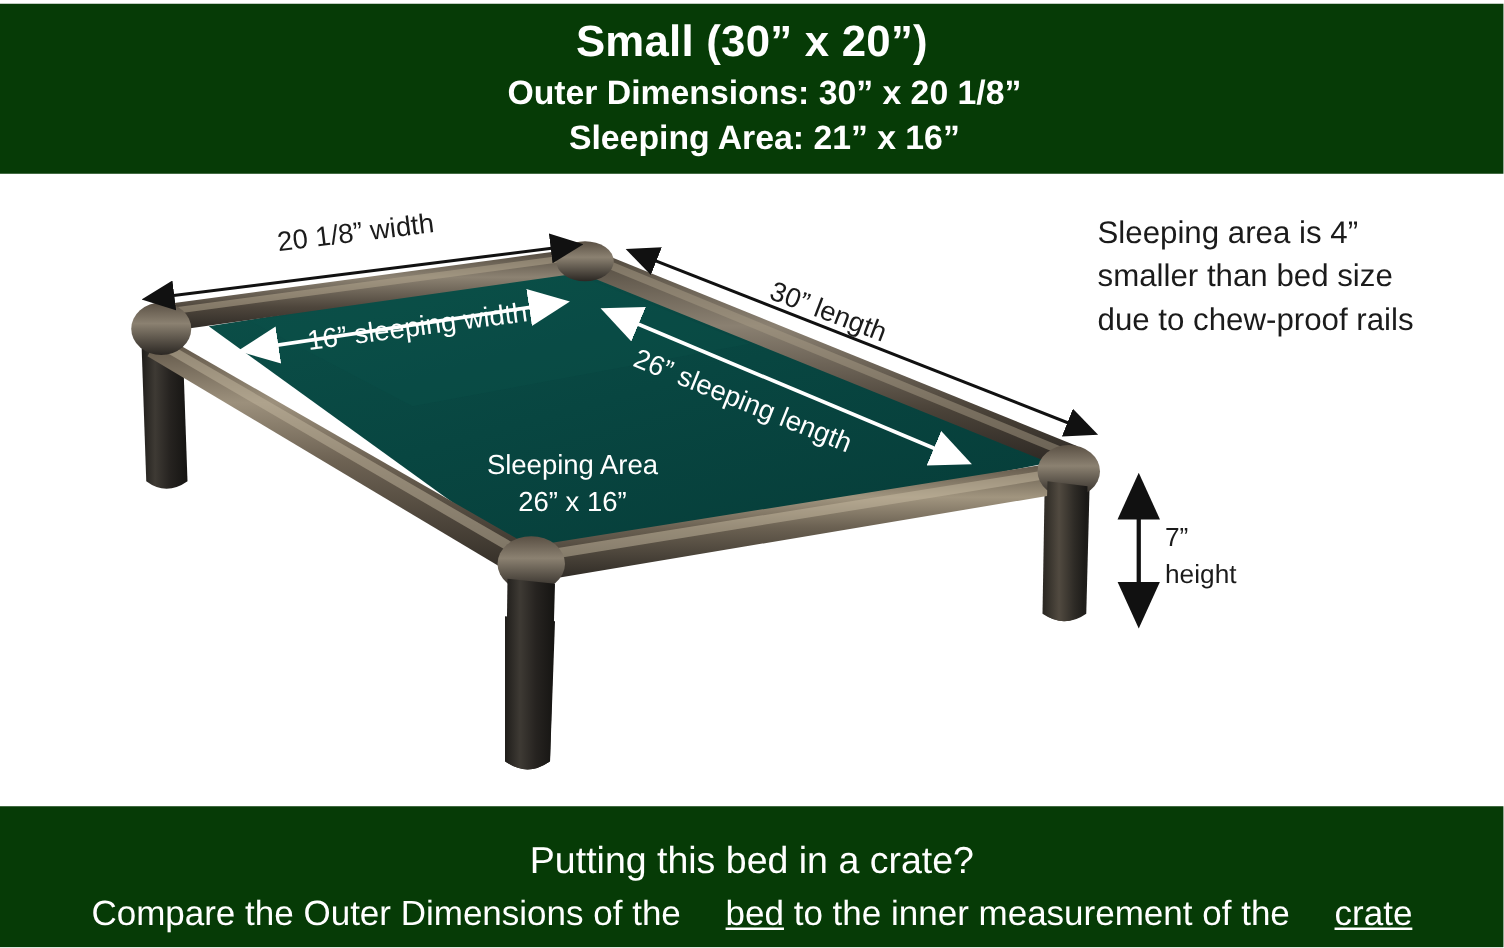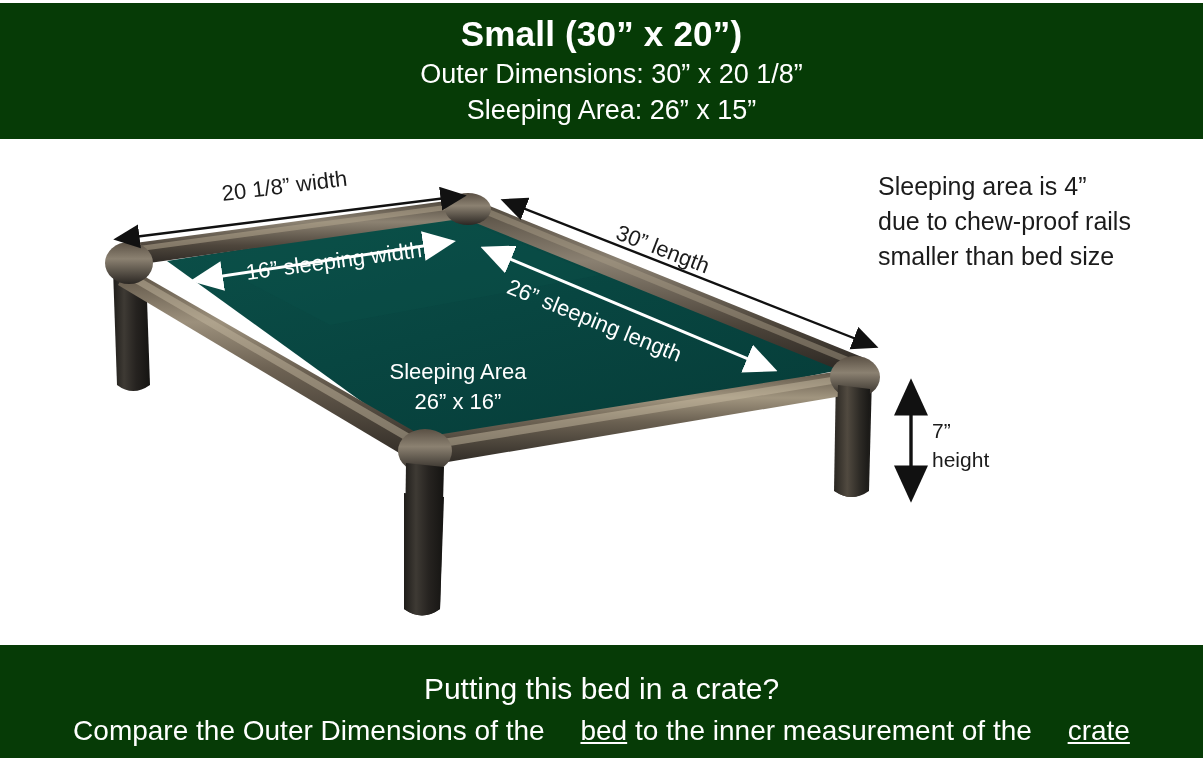--- a/index.html
+++ b/index.html
@@ -41,21 +41,21 @@
 
   .banner-title {
     font-size: 35px;
     font-weight: bold;
     line-height: 44px;
     letter-spacing: 0.2px;
   }
   .banner-line {
     font-size: 27px;
     line-height: 36px;
-    font-weight: normal;
+    font-weight: bold;
     margin-left: 20px;
   }
   .footer-line1 {
     font-size: 30px;
     line-height: 44px;
   }
   .footer-line2 {
     font-size: 28px;
     line-height: 40px;
     white-space: nowrap;
@@ -143,21 +143,21 @@
   }
 </style>
 </head>
 <body>
 
 <div id="page">
 
   <div id="header-banner" class="banner">
     <div class="banner-title">Small (30” x 20”)</div>
     <div class="banner-line">Outer Dimensions:  30” x 20 1/8”</div>
-    <div class="banner-line">Sleeping Area: 26” x 15”</div>
+    <div class="banner-line">Sleeping Area: 21” x 16”</div>
   </div>
 
   <div id="stage">
 
     <svg id="bed-svg" width="1203" height="504" viewBox="0 0 1203 504">
       <defs>
         <linearGradient id="tubeFrontLeft" x1="0" y1="0" x2="0" y2="1">
           <stop offset="0%" stop-color="#574d40"></stop>
           <stop offset="28%" stop-color="#9c907c"></stop>
           <stop offset="52%" stop-color="#6d6253"></stop>
@@ -281,22 +281,22 @@
       <div>26” x 16”</div>
     </div>
 
     <div id="label-height" class="lbl lbl-black">
       <div>7”</div>
       <div>height</div>
     </div>
 
     <div id="note-block">
       <div>Sleeping area is 4”</div>
+      <div>smaller than bed size</div>
       <div>due to chew-proof rails</div>
-      <div>smaller than bed size</div>
     </div>
   </div>
 
   <div id="footer-banner" class="banner">
     <div class="footer-line1">Putting this bed in a crate?</div>
     <div class="footer-line2"><span>Compare the Outer Dimensions of the </span><span class="u">bed</span><span> to the inner measurement of the </span><span class="u">crate</span></div>
   </div>
 
 </div>
 

